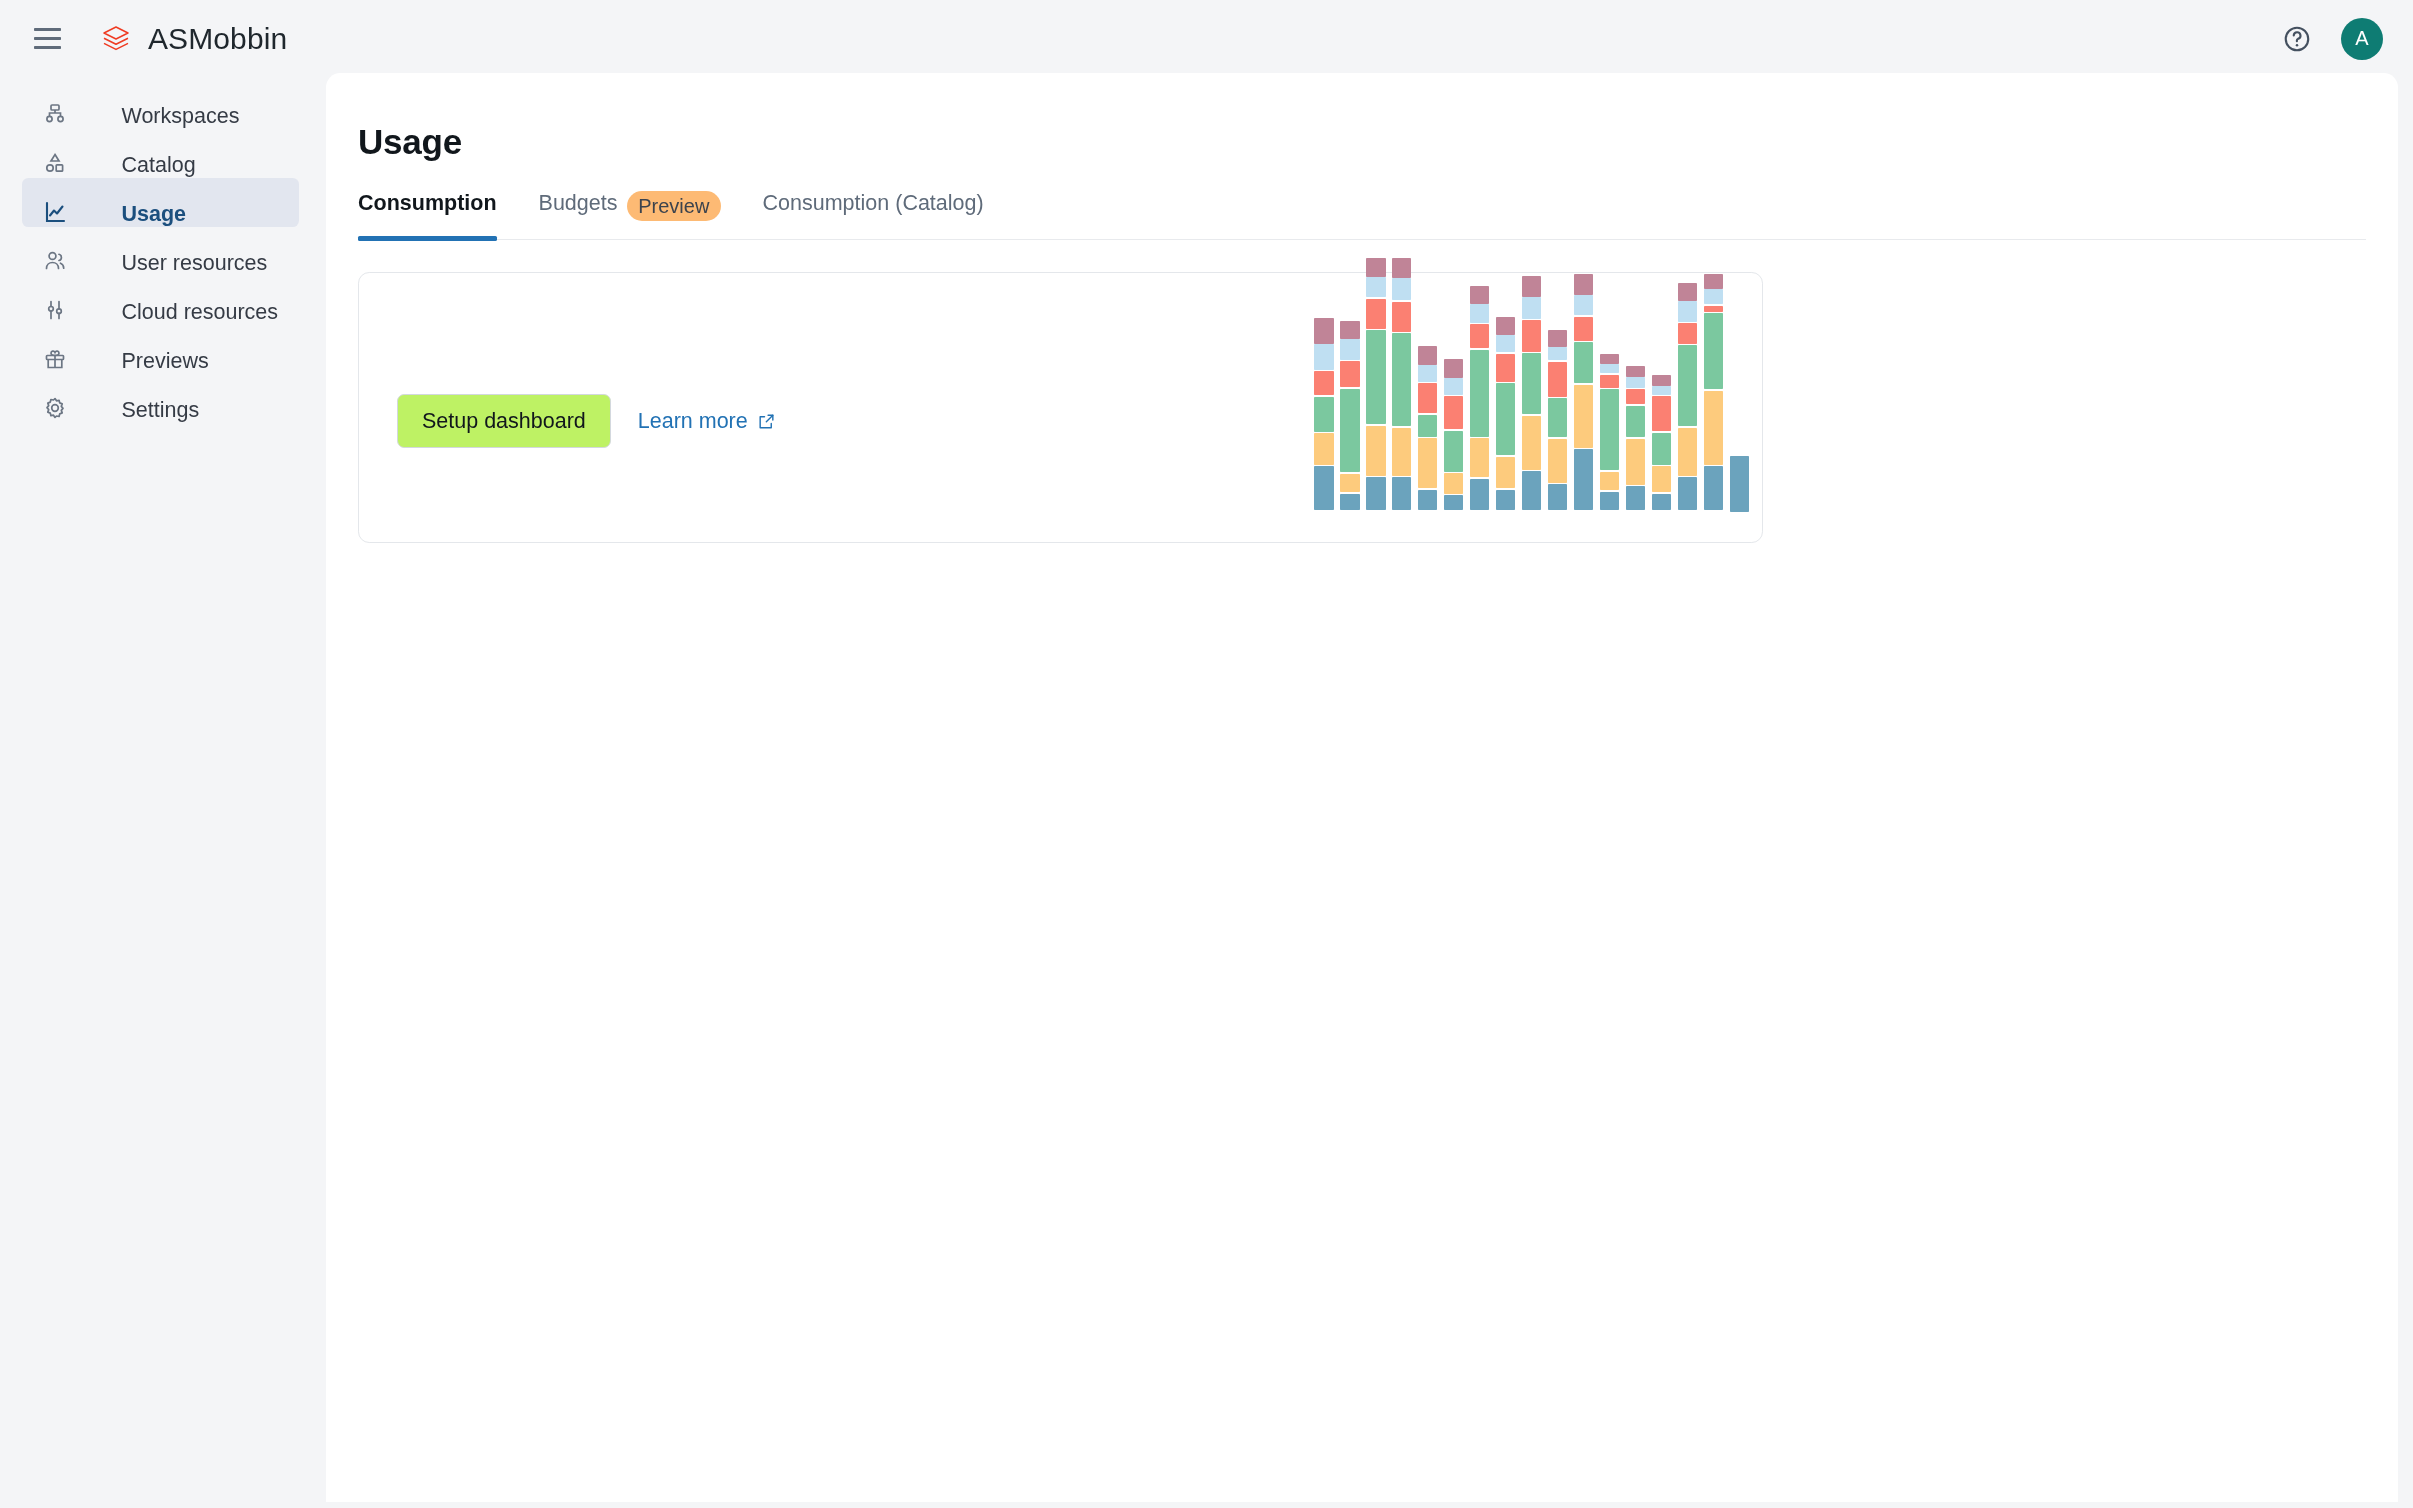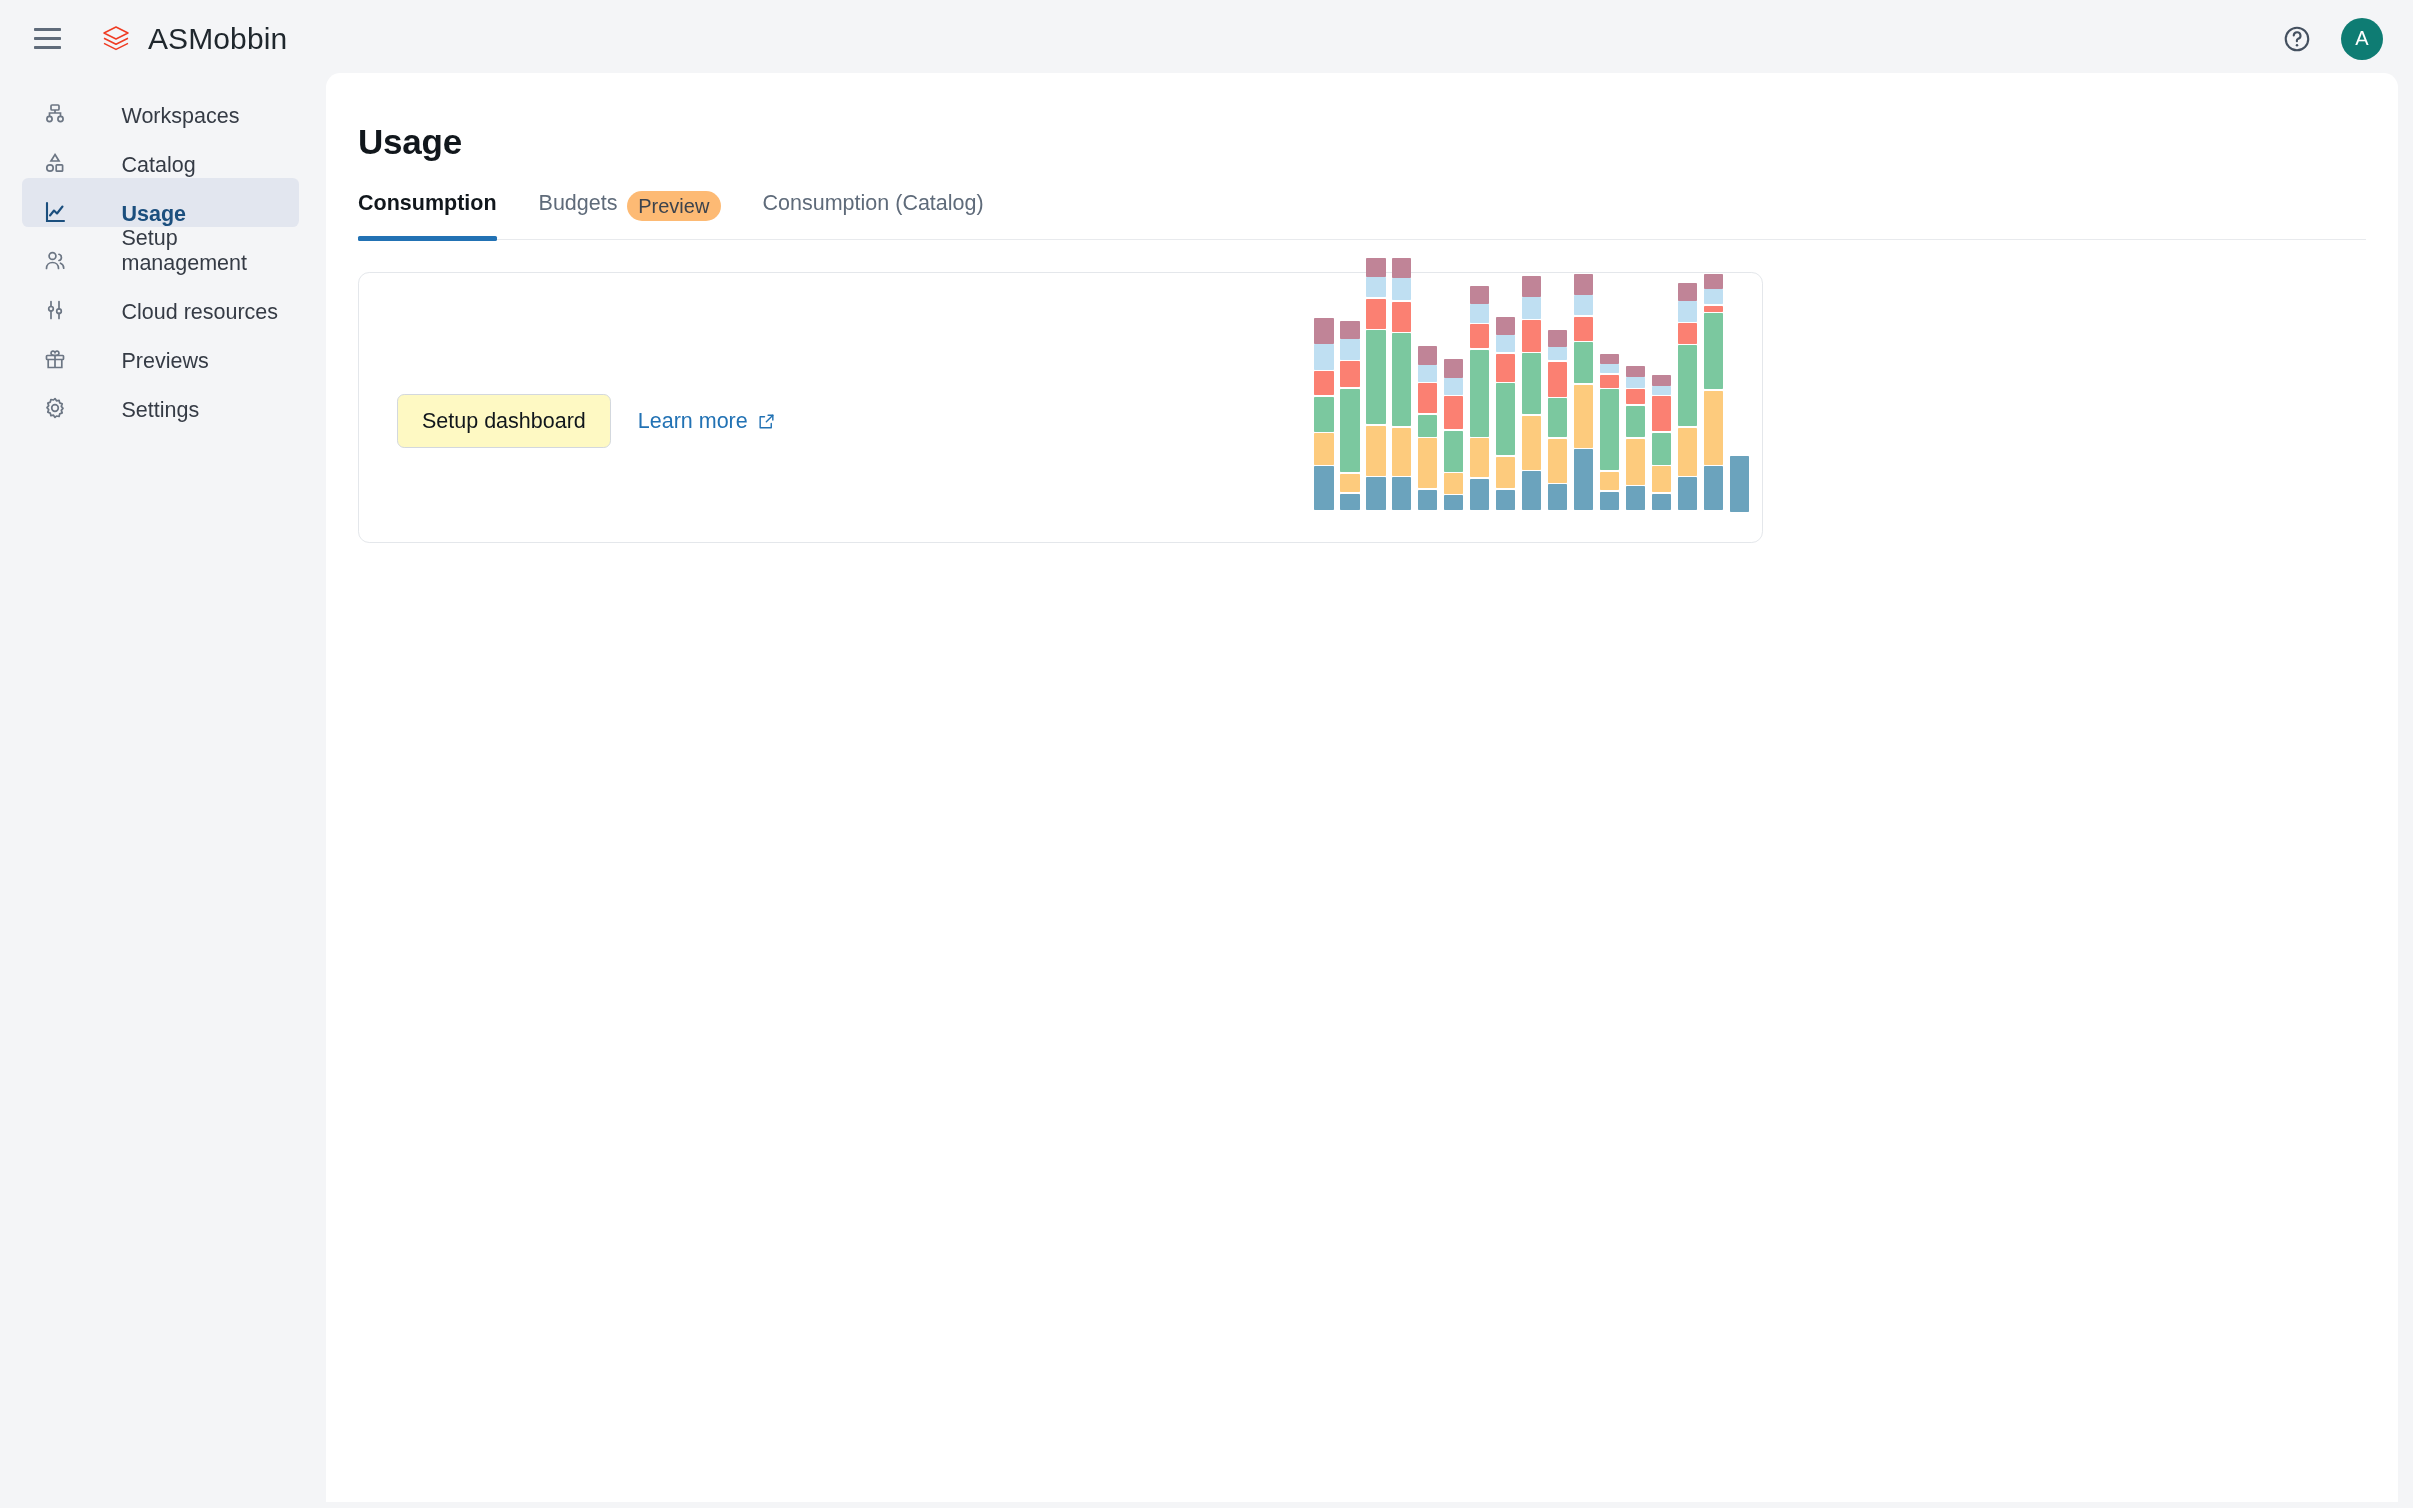--- a/index.html
+++ b/index.html
@@ -120,21 +120,21 @@
   }
   .card-text { padding: 0 0 0 38px; width: 894px; }
   .card-title { font-size: 22.3px; font-weight: bold; color: #11171c; }
   .card-desc {
     margin-top: 17.6px; font-size: 21.5px; color: #32383f;
     line-height: 1.45; max-width: 846px;
   }
   .card-actions { margin-top: 27px; display: flex; align-items: center; gap: 27px; }
   .btn {
     border: 1.6px solid #d3d8de; border-radius: 7.2px;
-    background: #fef9c3; color: #11171c;
+    background: #bef264; color: #11171c;
     font-size: 21.5px; font-family: inherit;
     padding: 13.6px 24px; cursor: pointer;
   }
   .link {
     display: inline-flex; align-items: center; gap: 8.8px;
     color: #2272b4; font-size: 21.5px; cursor: pointer; text-decoration: none;
   }
   .link svg { stroke: #2272b4; fill: none; stroke-width: 1.8; }
 
   
@@ -216,21 +216,21 @@
 
   <div class="nav-item">
     <span class="nav-icon">
       <svg viewBox="0 0 24 24" width="24" height="24">
         <circle cx="9.5" cy="7" r="3.4"></circle>
         <path d="M3.5 19.5c0-3.6 2.7-6 6-6s6 2.4 6 6" stroke-linecap="round"></path>
         <path d="M16 5.3a3.2 3.2 0 0 1 0 6.2" stroke-linecap="round"></path>
         <path d="M17.5 14.2c2 .8 3.2 2.6 3.2 5" stroke-linecap="round"></path>
       </svg>
     </span>
-    <span>Setup management</span>
+    <span>User resources</span>
   </div>
 
   <div class="nav-item">
     <span class="nav-icon">
       <svg viewBox="0 0 24 24" width="24" height="24">
         <path d="M8 3.5v5M8 13v7.5M16 3.5v7.5M16 15v5.5" stroke-linecap="round"></path>
         <circle cx="8" cy="10.8" r="2.3"></circle>
         <circle cx="16" cy="13.2" r="2.3"></circle>
       </svg>
     </span>

